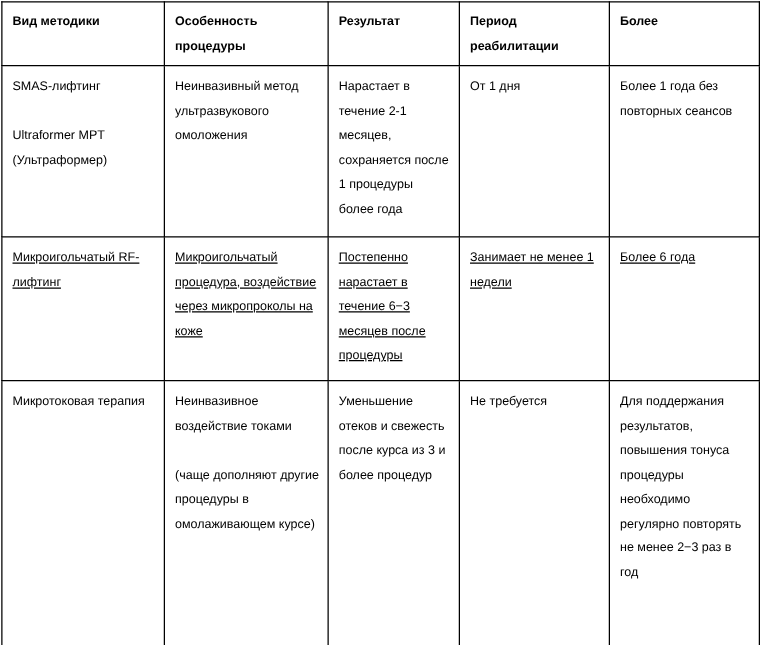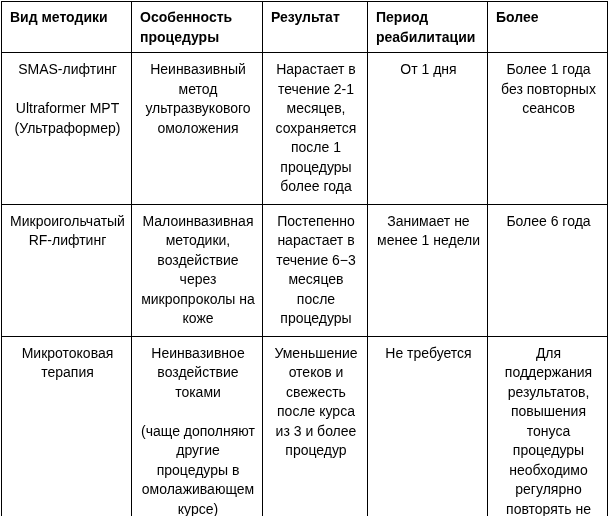--- a/index.html
+++ b/index.html
@@ -29,39 +29,38 @@
   table.methods-table col.c3 { width: 105px; }
   table.methods-table col.c4 { width: 120px; }
   table.methods-table col.c5 { width: 120px; }
 
   table.methods-table th,
   table.methods-table td {
     border: 1px solid #000000;
     vertical-align: top;
     text-align: left;
     padding: 7px 6px 7px 8px;
-    font-size: 14px;
+    font-size: 10px;
     line-height: 19.5px;
     white-space: pre-line;
     word-wrap: break-word;
     overflow-wrap: break-word;
   }
   table.methods-table thead th {
     font-weight: bold;
     padding-top: 6px;
     padding-bottom: 5px;
   }
   table.methods-table tbody td {
     font-weight: normal;
-    text-align: center;
   }
   
   tr[data-name="header-row"] { height: 39px; }
   tr[data-name="table-row-smas"] { height: 137px; }
-  tr[data-name="table-row-rf"] { height: 115px; }
+  tr[data-name="table-row-rf"] { height: 115px; text-decoration: underline; }
   tr[data-name="table-row-microcurrent"] { height: 220px; }
 </style>
 </head>
 <body>
 
 <div class="table-wrap" data-name="table-container">
   <table class="methods-table" data-name="cosmetology-methods-table">
     <colgroup>
       <col class="c1">
         <col class="c2">
@@ -83,21 +82,21 @@
         <td data-name="cell-method">SMAS-лифтинг
 
 Ultraformer MPT (Ультраформер)</td>
         <td data-name="cell-feature">Неинвазивный метод ультразвукового омоложения</td>
         <td data-name="cell-result">Нарастает в течение 2-1 месяцев, сохраняется после 1 процедуры более года</td>
         <td data-name="cell-recovery">От 1 дня</td>
         <td data-name="cell-effect">Более 1 года без повторных сеансов</td>
       </tr>
       <tr data-name="table-row-rf">
         <td data-name="cell-method">Микроигольчатый RF-лифтинг</td>
-        <td data-name="cell-feature">Малоинвазивная методики, воздействие через микропроколы на коже</td>
+        <td data-name="cell-feature">Микроигольчатый процедура, воздействие через микропроколы на коже</td>
         <td data-name="cell-result">Постепенно нарастает в течение 6−3 месяцев после процедуры</td>
         <td data-name="cell-recovery">Занимает не менее 1 недели</td>
         <td data-name="cell-effect">Более 6 года</td>
       </tr>
       <tr data-name="table-row-microcurrent">
         <td data-name="cell-method">Микротоковая терапия</td>
         <td data-name="cell-feature">Неинвазивное воздействие токами
 
 (чаще дополняют другие процедуры в омолаживающем курсе)</td>
         <td data-name="cell-result">Уменьшение отеков и свежесть после курса из 3 и более процедур</td>

